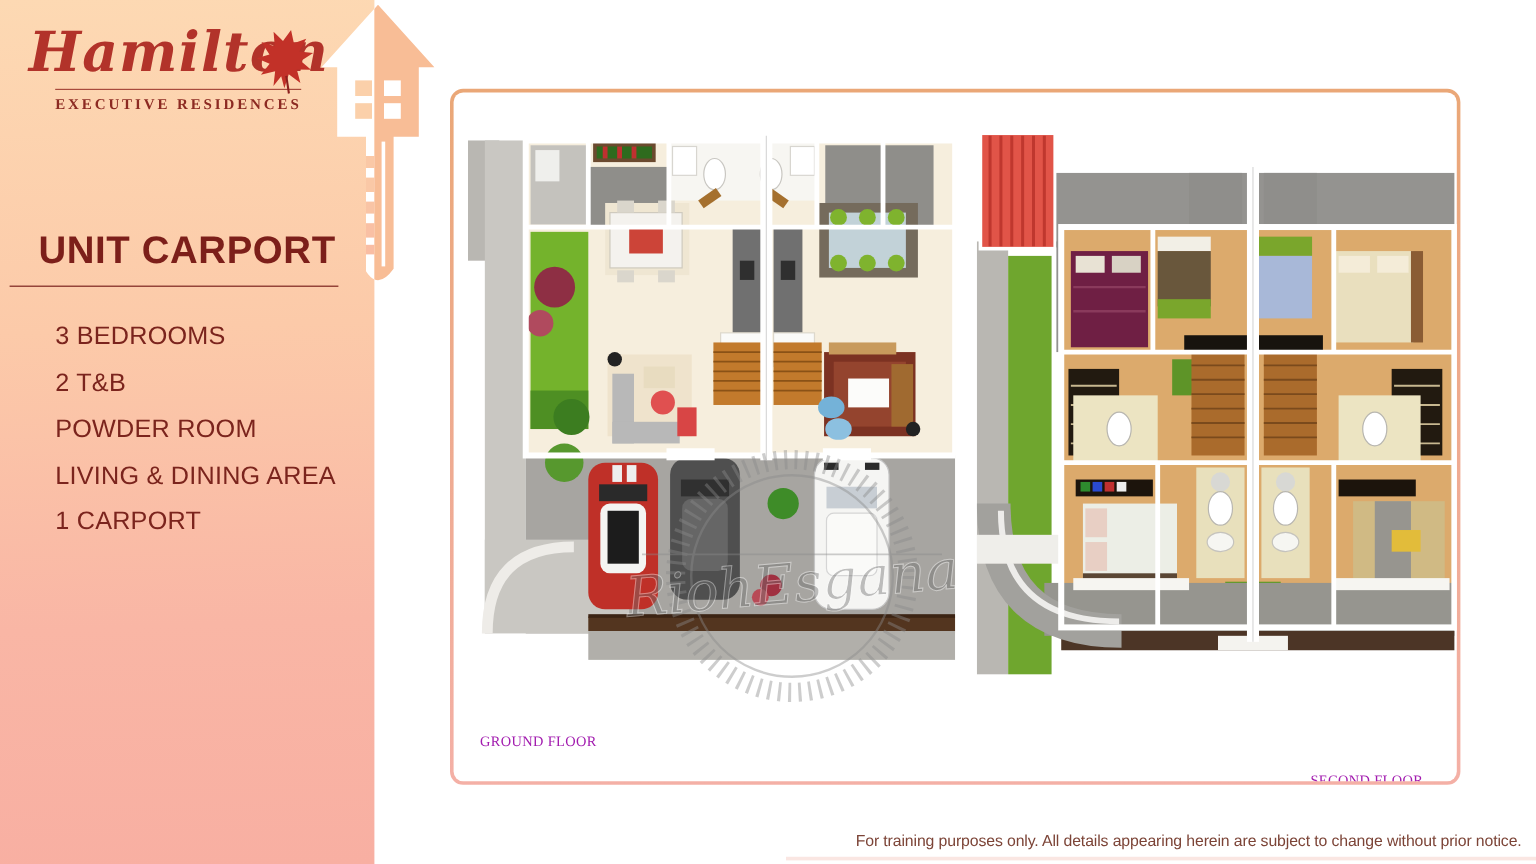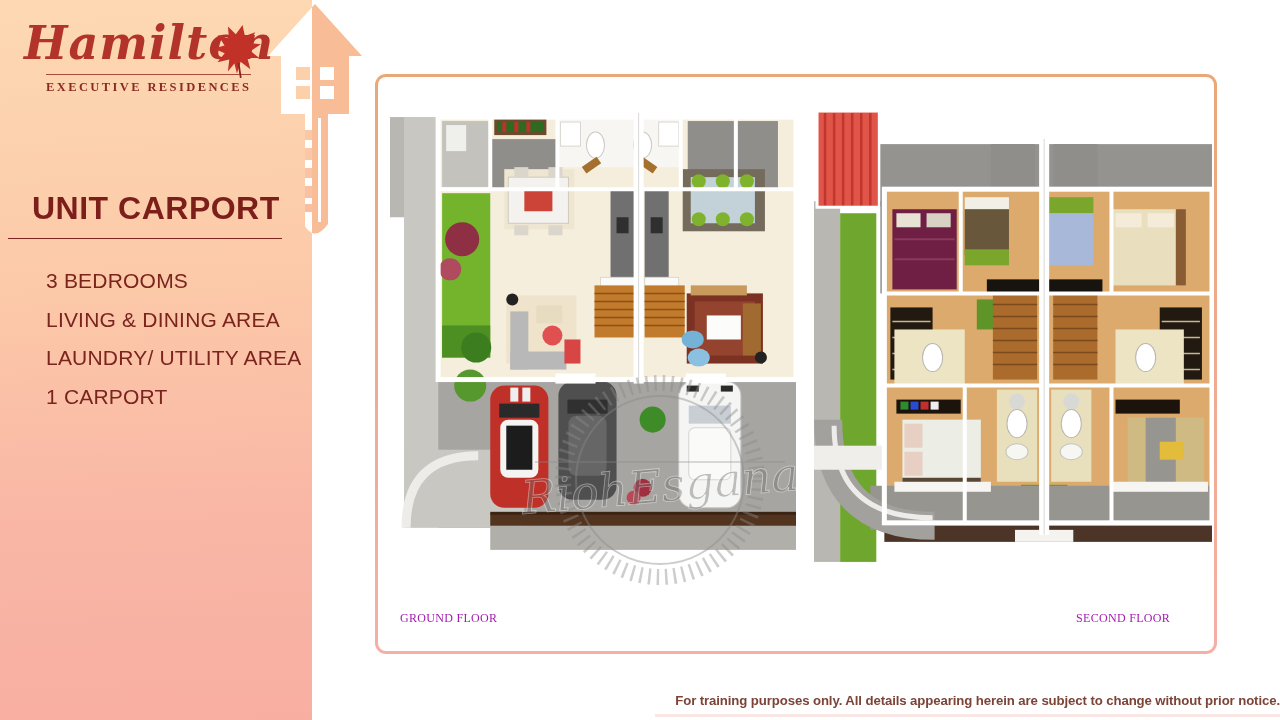--- a/index.html
+++ b/index.html
@@ -30,26 +30,26 @@
   .plans-frame{position:absolute;left:375px;top:74px;width:842px;height:580px;border-radius:11px;
                background:linear-gradient(180deg,#eaa777 0%,#efab92 55%,#f4b0a6 100%);
                padding:3px;box-sizing:border-box;}
   .plans-inner{position:relative;width:100%;height:100%;background:#ffffff;border-radius:8px;overflow:hidden;}
   .plan-wrap{position:absolute;top:12px;}
   .plan-wrap.ground{left:12px;width:406px;height:516px;}
   .plan-wrap.second{left:436px;width:402px;height:516px;}
   .plan-wrap svg{width:100%;height:100%;display:block;}
   .plan-label{position:absolute;top:534px;font-size:12px;color:#a21caf;letter-spacing:.3px;font-family:Liberation Serif, serif;}
   .plan-label.ground{left:22px;}
-  .plan-label.second{right:44px;}
+  .plan-label.second{right:28px;margin-top:32px;}
   .stamp{position:absolute;left:127px;top:273px;width:310px;height:270px;opacity:.42;}
   .stamp text{font-family:"DejaVu Serif",serif;font-style:italic;}
 
   
-  .disclaimer{position:absolute;right:0;top:693px;font-size:13.2px;font-weight:bold;
+  .disclaimer{position:absolute;right:12px;top:693px;font-size:13.2px;font-weight:normal;
               color:#7c4437;letter-spacing:-.1px;}
   .bottom-strip{position:absolute;left:655px;top:714px;width:625px;height:3px;
                 background:#f6cdc6;opacity:.5;}
 </style>
 </head>
 <body>
 
 <div class="stage">
 
   <div class="sidebar">
@@ -63,22 +63,23 @@
       <path d="M50,4 L58,22 L74,12 L68,32 L88,30 L73,45 L90,54 L70,58 L79,76 L60,67 L58,88 L50,72 L42,88 L40,67 L21,76 L30,58 L10,54 L27,45 L12,30 L32,32 L26,12 L42,22 Z" fill="#c23128"></path>
       <path d="M57,70 L66,94" stroke="#8c1f1d" stroke-width="3" fill="none"></path>
     </svg>
 
     <div class="unit-title">UNIT CARPORT</div>
     <div class="unit-rule"></div>
 
     <ul class="features">
 
     <li>3 BEDROOMS</li>
+        <li>2 T&amp;B</li>
+        <li>POWDER ROOM</li>
         <li>LIVING &amp; DINING AREA</li>
-        <li>LAUNDRY/ UTILITY AREA</li>
         <li>1 CARPORT</li>
       </ul>
   </div>
 
   <svg class="housekey" viewBox="0 0 100 240">
     <defs>
       <clipPath id="ckL">
           <rect x="0" y="0" width="47" height="240"></rect>
         </clipPath>
       <clipPath id="ckR">

